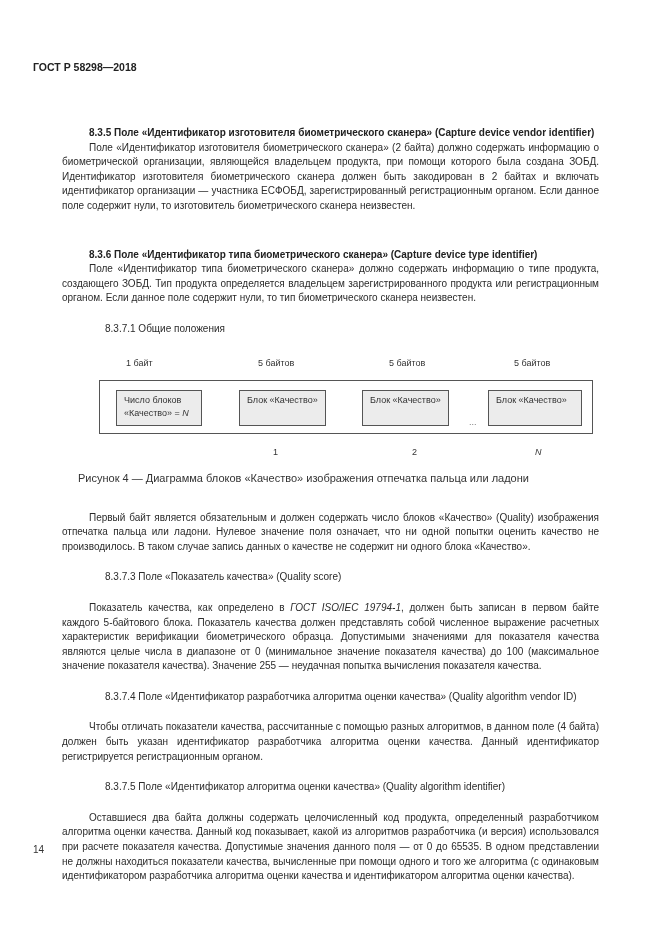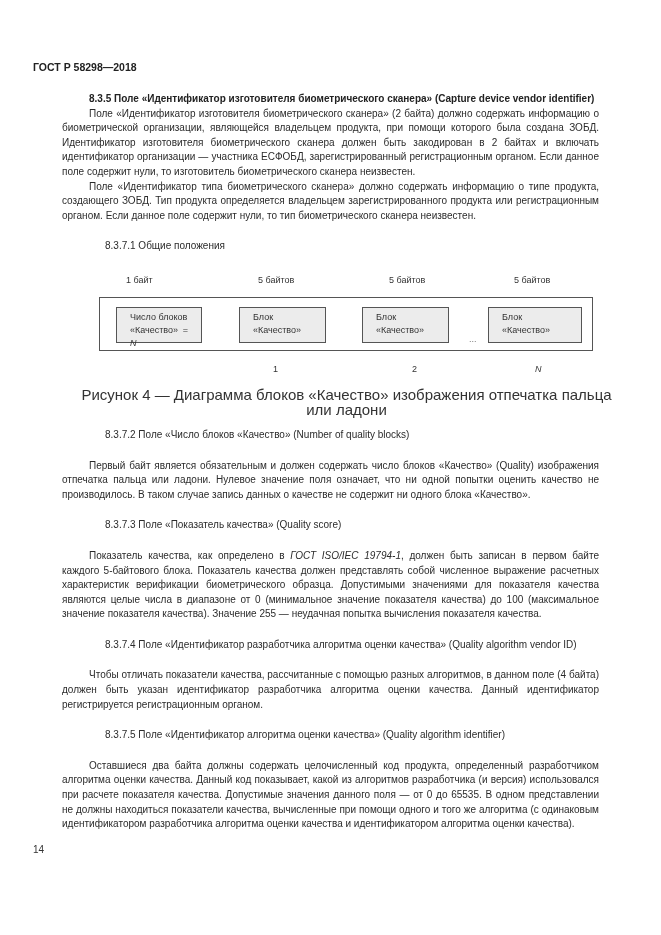--- a/index.html
+++ b/index.html
@@ -1,40 +1,41 @@
 <!DOCTYPE html>
 <html><head>
 <meta charset="utf-8">
 <style>
   html, body { margin: 0; padding: 0; background: #ffffff; }
   body { width: 661px; height: 935px; position: relative; overflow: hidden;
          font-family: "Liberation Sans", sans-serif; color: #2b2b2b; }
   .page-header { position: absolute; left: 33px; top: 61px; font-size: 10.5px; font-weight: bold; color: #222; }
   .content { position: absolute; left: 62px; top: 92px; width: 537px; font-size: 10px; line-height: 14.6px; text-align: justify; }
   .p { margin: 0; text-indent: 27px; }
-  .h { font-weight: bold; color: #222; }
+  .h { font-weight: bold; color: #222; margin-top: 34px; }
   .sub { margin: 16px; text-indent: 27px; }
   .cursive { font-style: italic; }
   .figure { position: relative; width: 537px; height: 142px; margin: 16px; }
   .fig-label { position: absolute; top: 3px; font-size: 9px; color: #333; white-space: nowrap; }
   .outer-box { position: absolute; left: 21px; top: 27px; width: 494px; height: 54px; border: 1px solid #555; box-sizing: border-box; background: #fff; }
-  .inner-box { position: absolute; top: 37px; height: 36px; border: 1px solid #555; box-sizing: border-box; background: #ececec; font-size: 9px; line-height: 13px; padding: 3px 13px; color: #333; }
+  .inner-box { position: absolute; top: 37px; height: 36px; border: 1px solid #555; box-sizing: border-box; background: #ececec; font-size: 9px; line-height: 13px; padding: 3px 7px; color: #333; }
   .dots { position: absolute; left: 391px; top: 62px; font-size: 9px; color: #777; }
   .fig-num { position: absolute; top: 92px; font-size: 9px; color: #333; }
-  .caption { position: absolute; left: 0; width: 537px; top: 118px; text-align: center; font-size: 15px; color: #333; }
+  .caption { position: absolute; left: 0; width: 537px; top: 118px; text-align: left; font-size: 11px; color: #333; }
   .page-num { position: absolute; left: 33px; top: 844px; font-size: 10px; color: #333; }
 </style>
 </head>
 <body>
 
 <div class="page-header">ГОСТ Р 58298—2018</div>
 
 <div class="content">
   <p class="p h">8.3.5 Поле «Идентификатор изготовителя биометрического сканера» (Capture device vendor identifier)</p>
   <p class="p">Поле «Идентификатор изготовителя биометрического сканера» (2 байта) должно содержать информацию о биометрической организации, являющейся владельцем продукта, при помощи которого была создана ЗОБД. Идентификатор изготовителя биометрического сканера должен быть закодирован в 2 байтах и включать идентификатор организации — участника ЕСФОБД, зарегистрированный регистрационным органом. Если данное поле содержит нули, то изготовитель биометрического сканера неизвестен.</p>
+  <p class="p h">8.3.6 Поле «Идентификатор типа биометрического сканера» (Capture device type identifier)</p>
   <p class="p">Поле «Идентификатор типа биометрического сканера» должно содержать информацию о типе продукта, создающего ЗОБД. Тип продукта определяется владельцем зарегистрированного продукта или регистрационным органом. Если данное поле содержит нули, то тип биометрического сканера неизвестен.</p>
   <p class="sub">8.3.7.1 Общие положения</p>
 
   <div class="figure">
     <span class="fig-label" style="left:48px">1 байт</span>
     <span class="fig-label" style="left:180px">5 байтов</span>
     <span class="fig-label" style="left:311px">5 байтов</span>
     <span class="fig-label" style="left:436px">5 байтов</span>
 
     <div class="outer-box"></div>
@@ -54,21 +55,20 @@
       <span>Блок «Качество»</span>
     </div>
 
     <span class="fig-num" style="left:195px">1</span>
     <span class="fig-num" style="left:334px">2</span>
     <span class="fig-num cursive" style="left:457px">N</span>
 
     <div class="caption">Рисунок 4 — Диаграмма блоков «Качество» изображения отпечатка пальца или ладони</div>
   </div>
 
-  <p class="sub">8.3.7.2 Поле «Число блоков «Качество» (Number of quality blocks)</p>
   <p class="p">Первый байт является обязательным и должен содержать число блоков «Качество» (Quality) изображения отпечатка пальца или ладони. Нулевое значение поля означает, что ни одной попытки оценить качество не производилось. В таком случае запись данных о качестве не содержит ни одного блока «Качество».</p>
   <p class="sub">8.3.7.3 Поле «Показатель качества» (Quality score)</p>
   <p class="p"><span>Показатель качества, как определено в </span><span class="cursive">ГОСТ ISO/IEC 19794-1</span><span>, должен быть записан в первом байте каждого 5-байтового блока. Показатель качества должен представлять собой численное выражение расчетных характеристик верификации биометрического образца. Допустимыми значениями для показателя качества являются целые числа в диапазоне от 0 (минимальное значение показателя качества) до 100 (максимальное значение показателя качества). Значение 255 — неудачная попытка вычисления показателя качества.</span></p>
   <p class="sub">8.3.7.4 Поле «Идентификатор разработчика алгоритма оценки качества» (Quality algorithm vendor ID)</p>
   <p class="p">Чтобы отличать показатели качества, рассчитанные с помощью разных алгоритмов, в данном поле (4 байта) должен быть указан идентификатор разработчика алгоритма оценки качества. Данный идентификатор регистрируется регистрационным органом.</p>
   <p class="sub">8.3.7.5 Поле «Идентификатор алгоритма оценки качества» (Quality algorithm identifier)</p>
   <p class="p">Оставшиеся два байта должны содержать целочисленный код продукта, определенный разработчиком алгоритма оценки качества. Данный код показывает, какой из алгоритмов разработчика (и версия) использовался при расчете показателя качества. Допустимые значения данного поля — от 0 до 65535. В одном представлении не должны находиться показатели качества, вычисленные при помощи одного и того же алгоритма (с одинаковым идентификатором разработчика алгоритма оценки качества и идентификатором алгоритма оценки качества).</p>
 </div>
 
 <div class="page-num">14</div>

